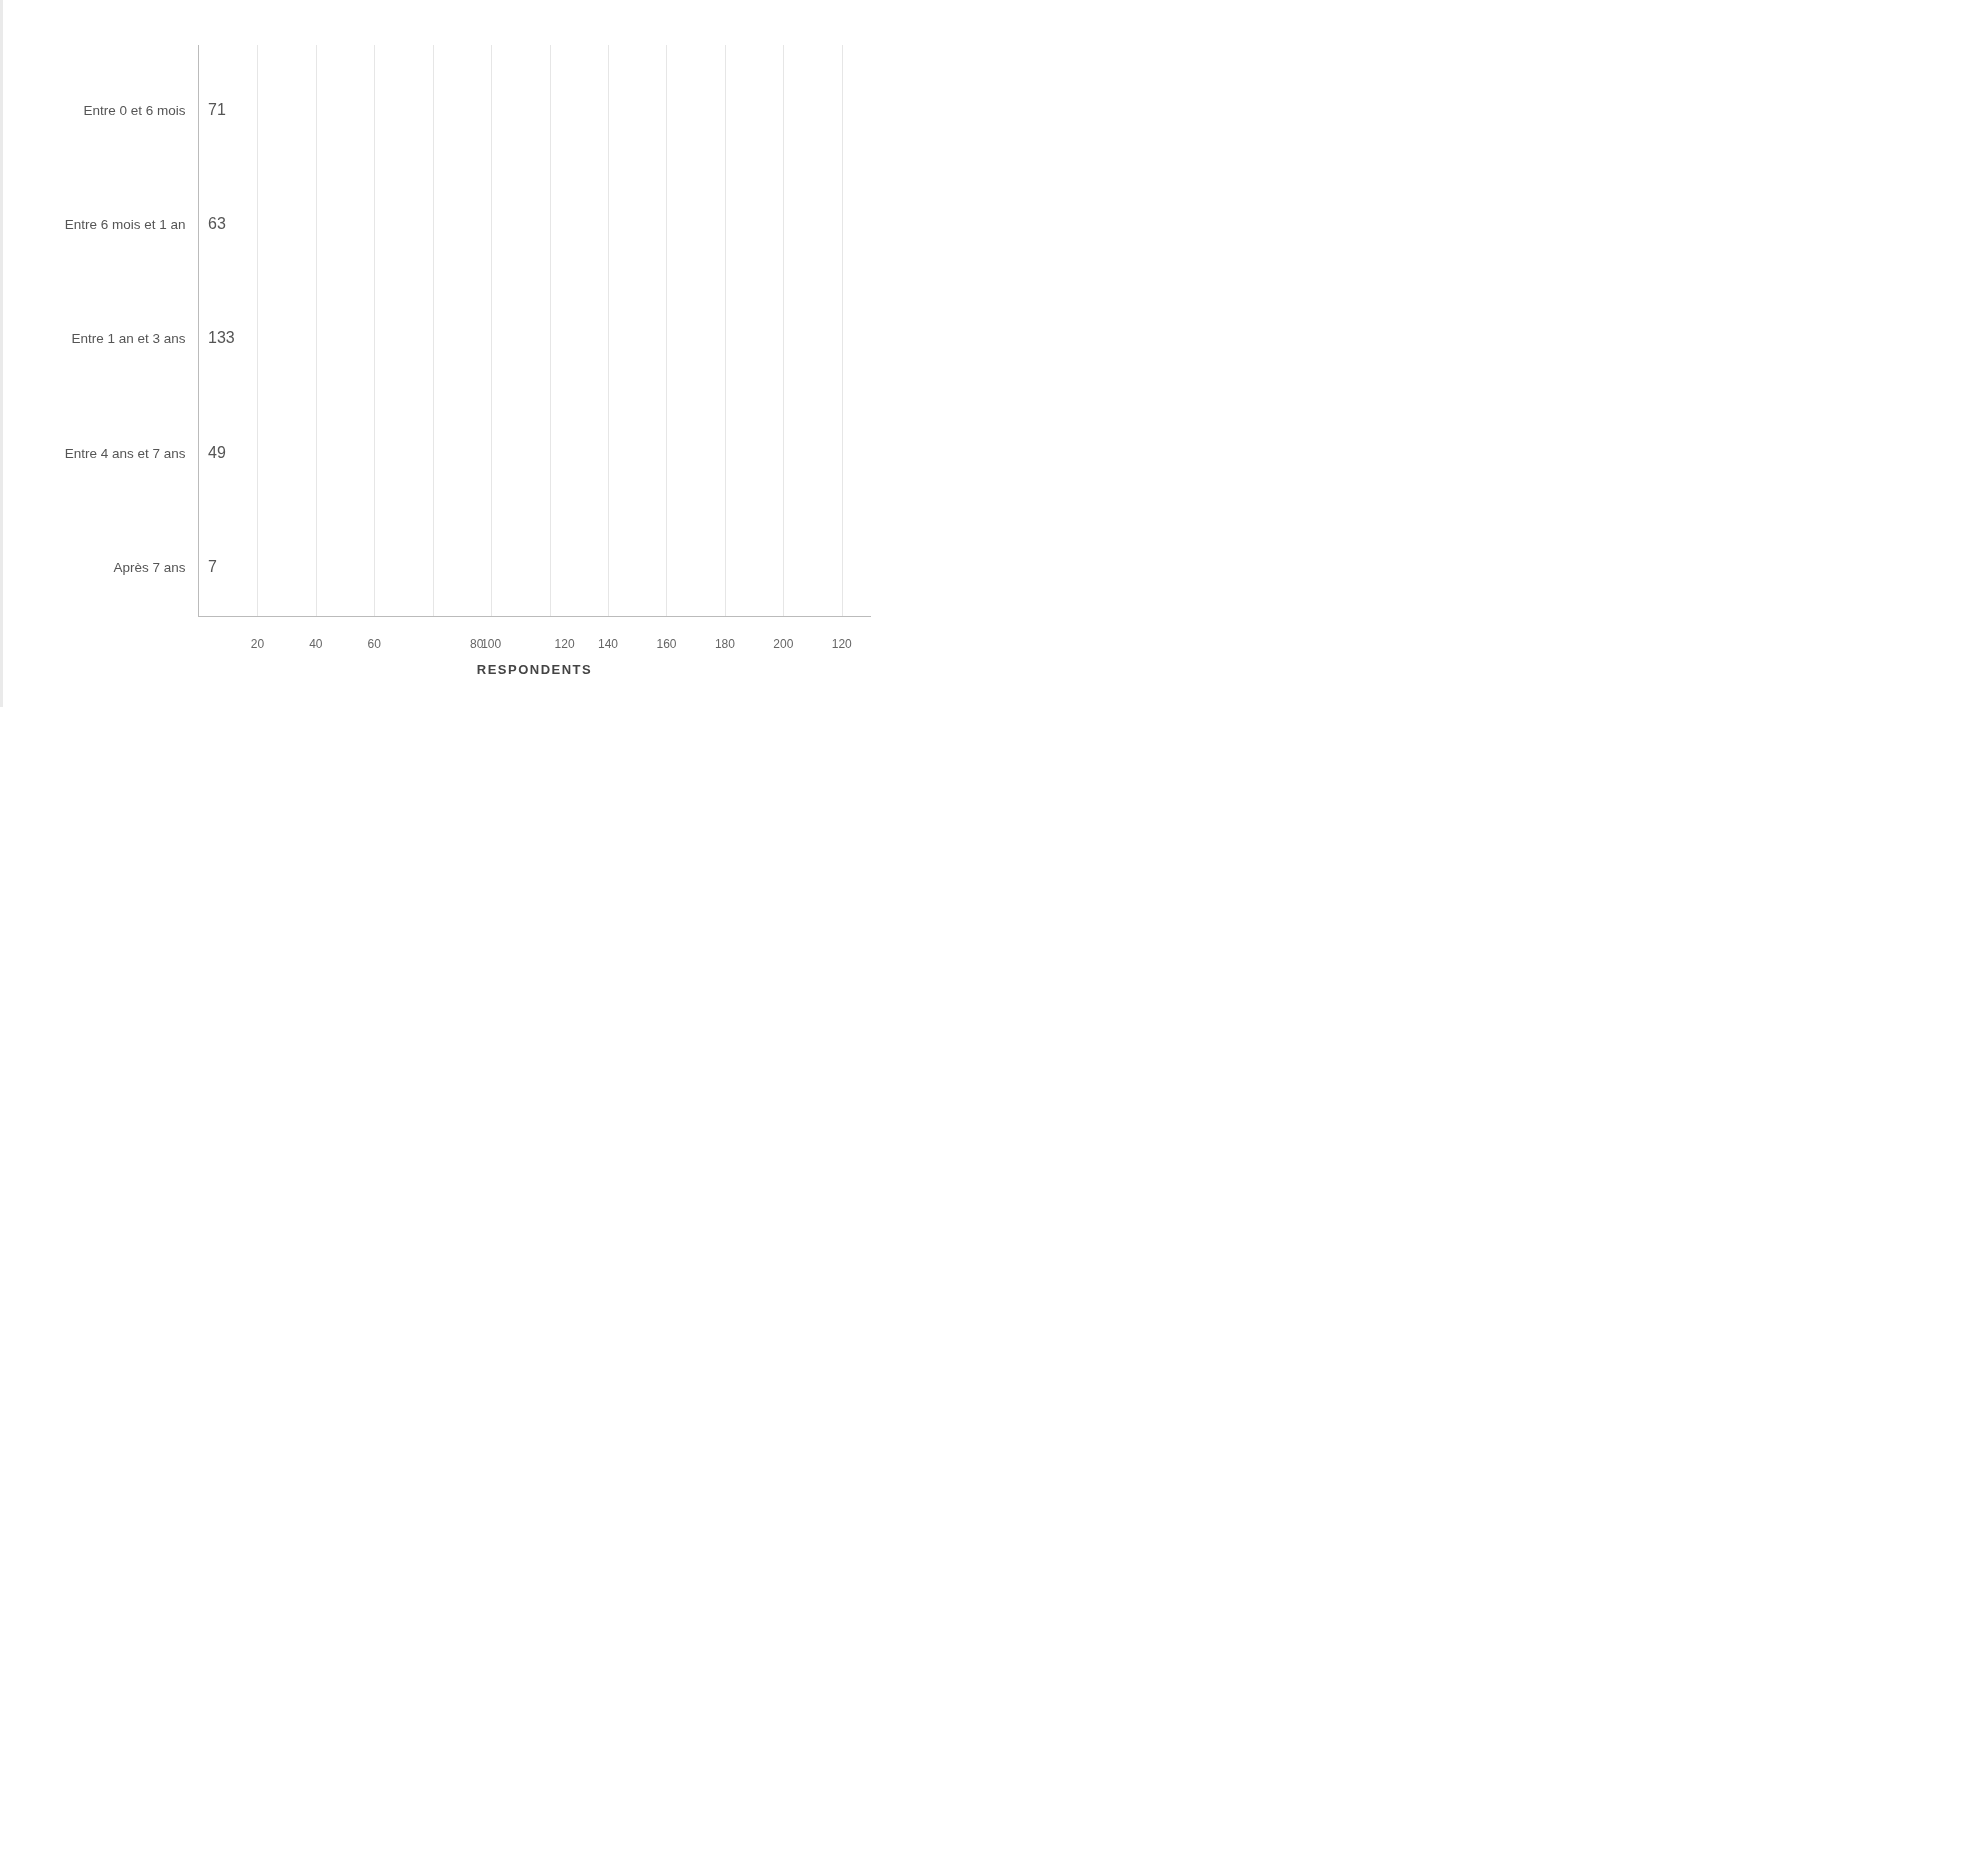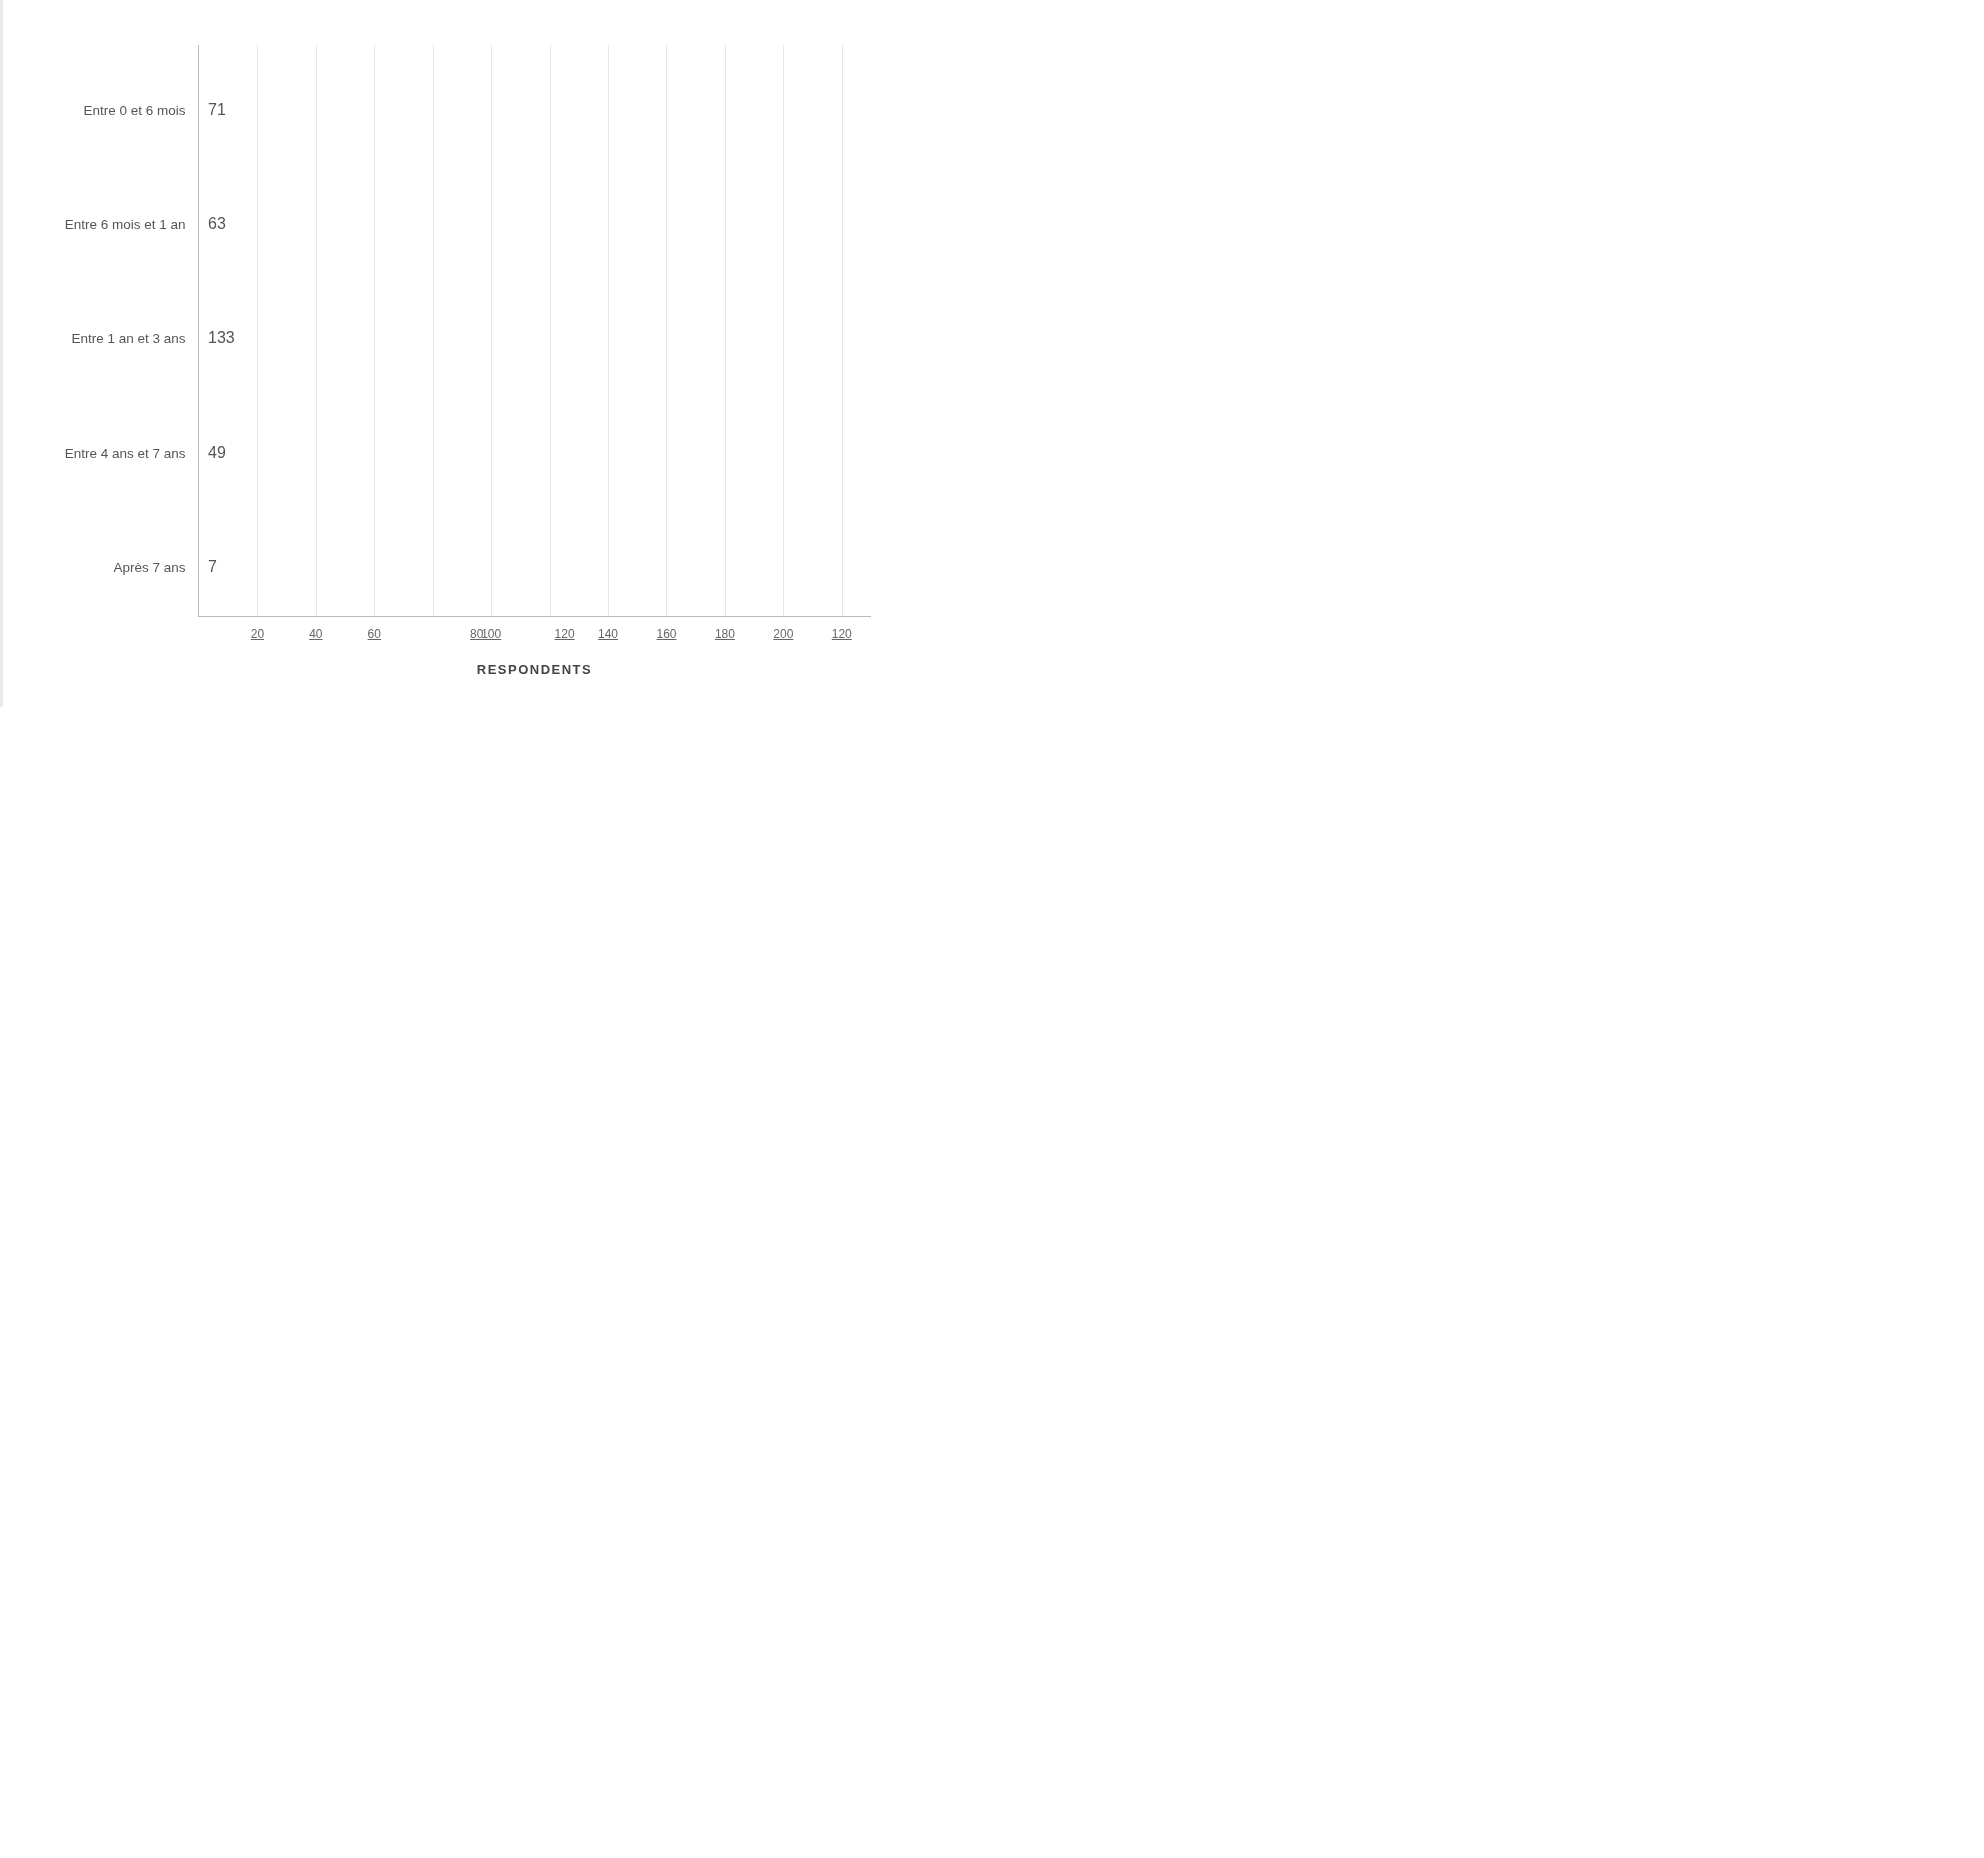--- a/index.html
+++ b/index.html
@@ -79,25 +79,24 @@
   }
   .x-ticks {
     position: absolute;
     left: 0;
     right: 0;
     top: 100%;
     height: 22.5px;
   }
   .x-tick {
     position: absolute;
-    top: 11px;
+    top: 21px;
     transform: translateX(-50%);
     font-size: 12px;
     color: #666;
-    text-decoration: underline;
   }
   .x-axis-label {
     text-align: center;
     margin-top: 45px;
     margin-left: 165px;
     font-size: 13px;
     letter-spacing: 1.5px;
     color: #444;
     font-weight: 600;
   }

